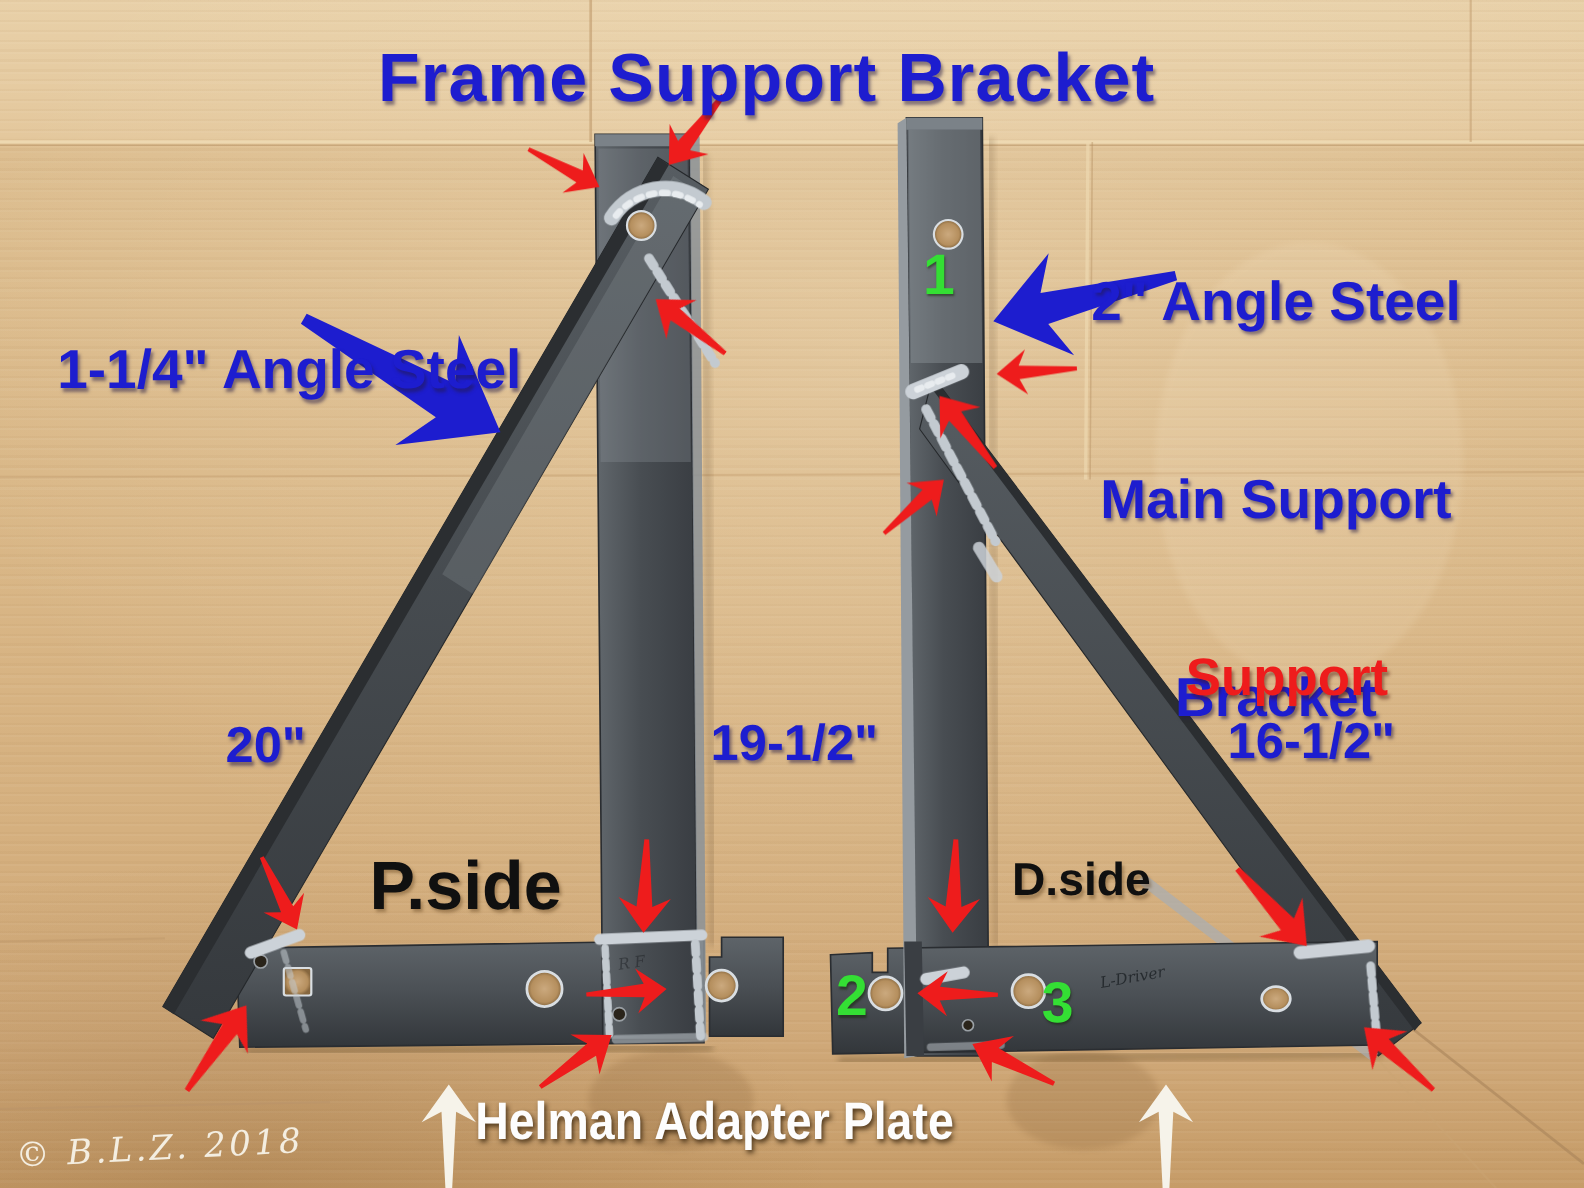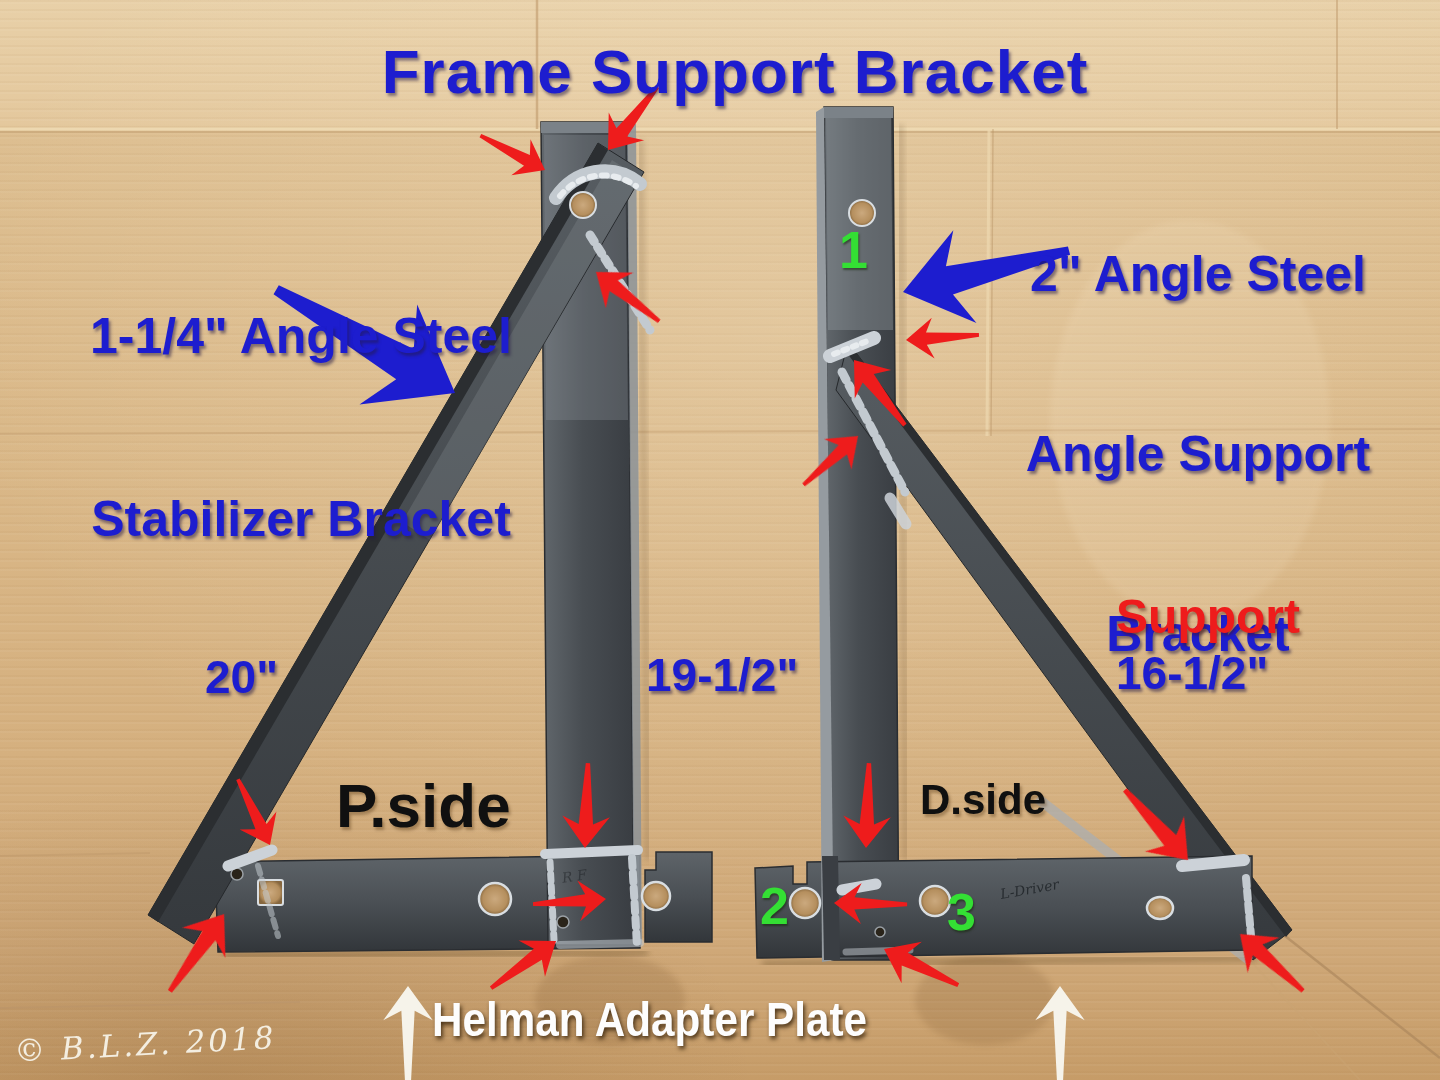--- a/index.html
+++ b/index.html
@@ -12,21 +12,21 @@
       repeating-linear-gradient(180deg, rgba(150,108,58,.05) 0 2px, rgba(255,255,255,.04) 2px 4px, rgba(0,0,0,0) 4px 9px),
       linear-gradient(180deg,#e8d0a8 0%,#e4c89d 11.5%,#ddbe90 12.5%,#dab888 40%,#d5b07f 70%,#cfa878 88%,#c69c68 100%);
   }
   svg{position:absolute;left:0;top:0;}
   .txt{position:absolute;font-weight:bold;white-space:pre;}
   .blue{color:#1d1dcf;text-shadow:2px 3px 3px rgba(35,25,70,.5);}
   .red{color:#ee1c1c;text-shadow:2px 3px 3px rgba(70,20,10,.45);}
   .black{color:#101010;text-shadow:2px 3px 3px rgba(90,60,25,.4);}
   .white{color:#fdfdfd;text-shadow:2px 3px 5px rgba(55,35,12,.85);}
   .green{color:#34df34;text-shadow:1px 2px 2px rgba(20,40,10,.55);}
-  .center{text-align:center;padding-left:38px;}
+  .center{text-align:center;}
   #title{left:0;top:36px;width:1394px;font-size:62px;letter-spacing:1px;}
   #lblStab{left:13px;top:184px;width:500px;font-size:50px;line-height:61px;}
   #lblMain{left:955px;top:124px;width:410px;font-size:50px;line-height:60px;}
   #lblWeld{left:1015px;top:462px;width:310px;font-size:48px;line-height:62px;}
   #m20{left:205px;top:650px;font-size:46px;}
   #m19{left:646px;top:648px;font-size:46px;}
   #m16{left:1116px;top:646px;font-size:46px;}
   #pside{left:336px;top:770px;font-size:62px;}
   #dside{left:920px;top:776px;font-size:42px;}
   #helman{left:432px;top:992px;font-size:48px;transform:scaleX(.88);transform-origin:left top;}
@@ -189,26 +189,25 @@
   <g fill="#f6f3ea">
     <use href="#arrSlim" transform="translate(408,986) rotate(-90) scale(.95)"></use>
     <use href="#arrSlim" transform="translate(1060,986) rotate(-90) scale(.95)"></use>
   </g>
 </svg>
 
 <div id="title" class="txt blue center">Frame Support Bracket</div>
 
 <div id="lblStab" class="txt blue center">
   <div>1-1/4" Angle Steel</div>
-  <div>Stabilizer Bracket</div>
 </div>
 
 <div id="lblMain" class="txt blue center">
   <div>2" Angle Steel</div>
-  <div>Angle Support</div>
+  <div>Main Support</div>
   <div>Bracket</div>
 </div>
 
 <div id="lblWeld" class="txt red center">
   <div>Support</div>
 </div>
 
 <div id="m20" class="txt blue">20"</div>
 <div id="m19" class="txt blue">19-1/2"</div>
 <div id="m16" class="txt blue">16-1/2"</div>

